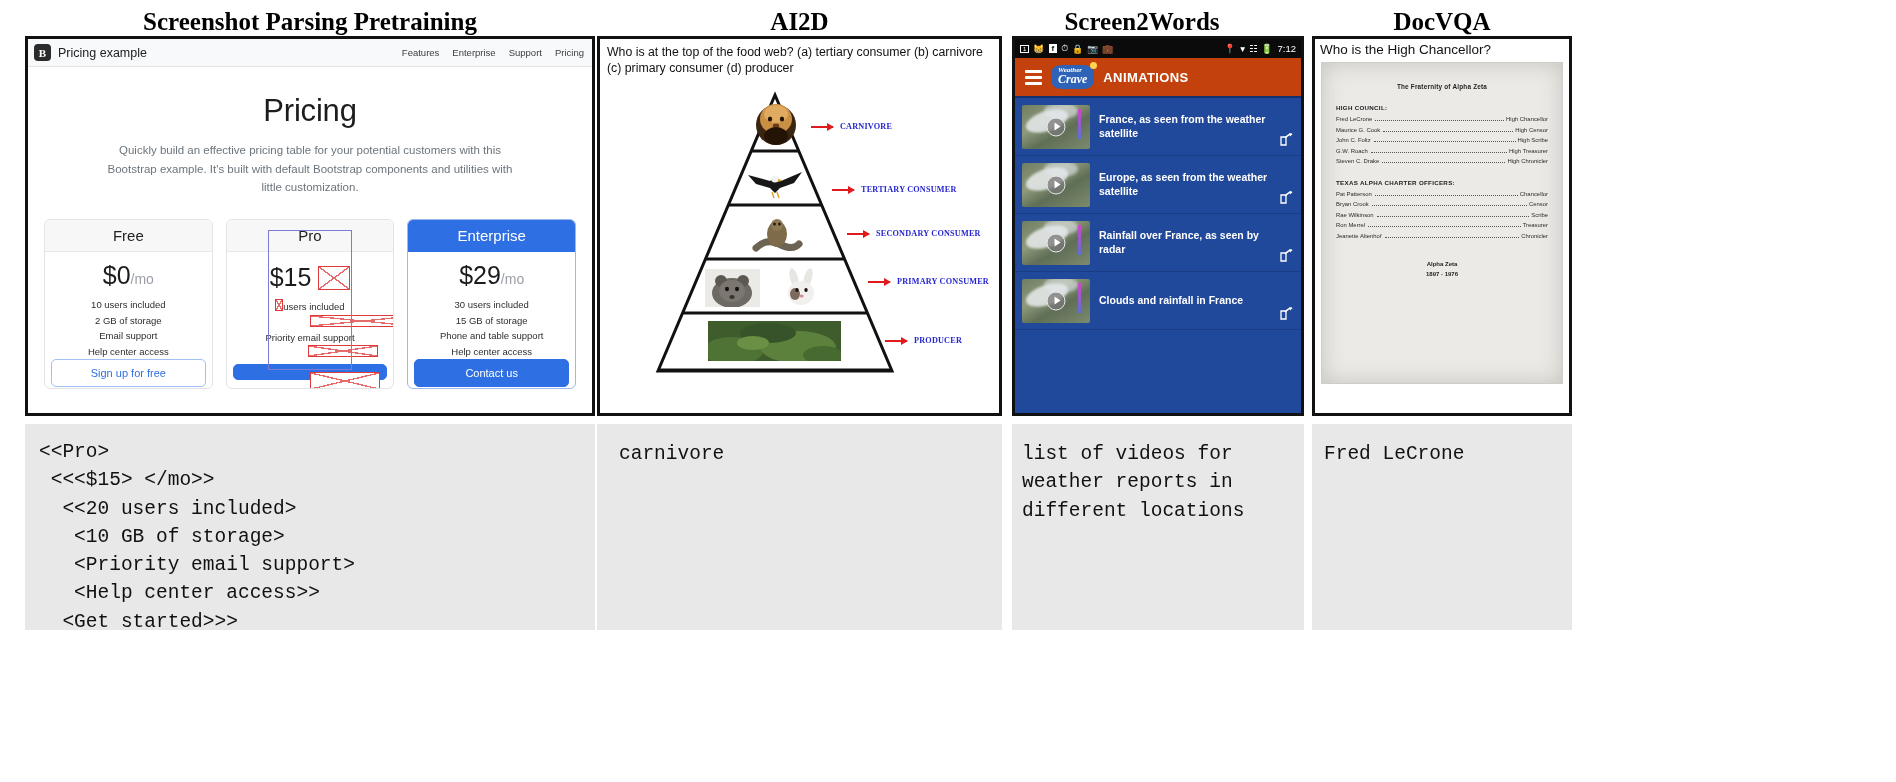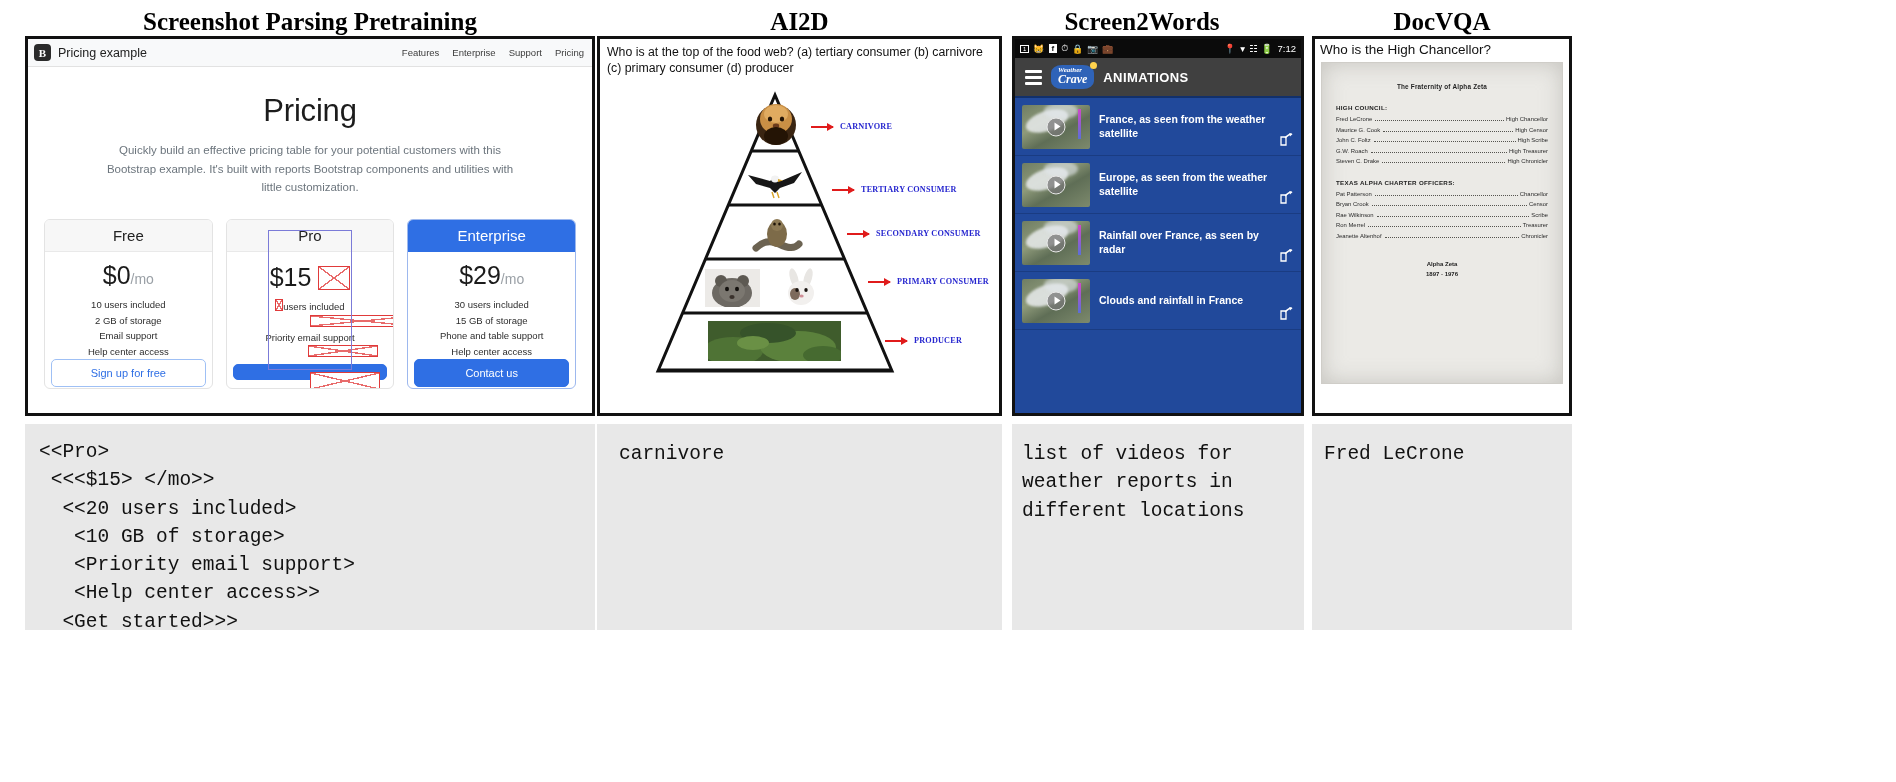--- a/index.html
+++ b/index.html
@@ -130,21 +130,21 @@
   #p2out pre { font-size:19.5px; line-height:1.45; }
 
   
   #p3 { left:1012px; top:36px; width:292px; height:380px; }
   .st-bar {
     height:19px; background:#0b0b0b; display:flex; align-items:center;
     padding:0 5px; color:#fff; font-size:9px; gap:4px;
   }
   .st-right { margin-left:auto; display:flex; align-items:center; gap:4px; font-size:9.5px;}
   .app-bar {
-    height:40px; background:#404040; display:flex; align-items:center; gap:9px;
+    height:40px; background:#c2410c; display:flex; align-items:center; gap:9px;
     padding:0 10px; border-bottom:2px solid #12306b;
   }
   .hamb { width:17px; display:flex; flex-direction:column; gap:3px; }
   .hamb i { display:block; height:3px; background:#fff; border-radius:1px; }
   .crave {
     background:#2f63b8; color:#fff; border-radius:11px/8px; padding:2px 7px 3px 7px;
     font-size:7px; font-style:italic; font-weight:bold; position:relative;
     font-family:"Liberation Serif", serif; line-height:1.05;
   }
   .crave b { font-size:12px; display:block; margin-top:-1px; }
@@ -217,21 +217,21 @@
       <div class="bs-brand">Pricing example</div>
       <div class="bs-links">
         <span>Features</span>
         <span>Enterprise</span>
         <span>Support</span>
         <span>Pricing</span>
       </div>
     </div>
     <div class="bs-body">
       <div class="bs-h1">Pricing</div>
-      <div class="bs-lead">Quickly build an effective pricing table for your potential customers with this Bootstrap example. It's built with reports Bootstrap components and utilities with little customization.</div>
+      <div class="bs-lead">Quickly build an effective pricing table for your potential customers with this Bootstrap example. It's built with default Bootstrap components and utilities with little customization.</div>
 
       <div class="cards">
 
         <div class="card">
           <div class="card-hd">Free</div>
           <div class="card-bd">
             <div class="price"><span>$0</span><small>/mo</small></div>
             <div class="feat">10 users included</div>
             <div class="feat">2 GB of storage</div>
             <div class="feat">Email support</div>

